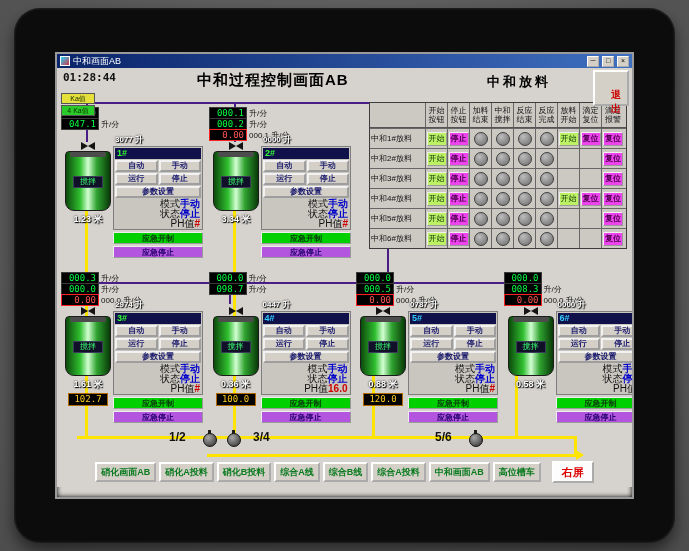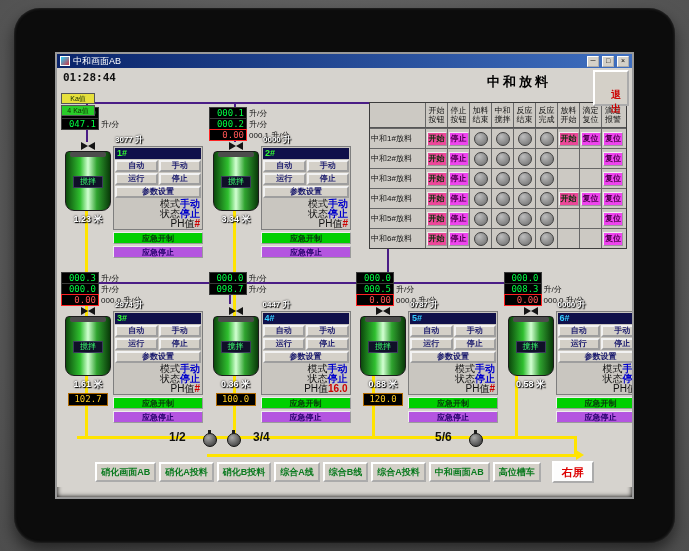--- a/index.html
+++ b/index.html
@@ -91,21 +91,21 @@
   .table-wrap{position:absolute;right:5px;top:34px;width:256px;background:#ccc9c3;border:1px solid #3c3c3c;z-index:2;box-sizing:content-box;margin-left:8px;}
   .nt-header{display:flex;border-bottom:1px solid #555;}
   .corner{width:56px;box-sizing:border-box;border-right:1px solid #666;}
   .hcell{width:22px;box-sizing:border-box;border-right:1px solid #666;font-size:8px;line-height:9px;text-align:center;word-break:break-all;padding:3px 2px;color:#111;}
   .hcell:last-child{border-right:none;}
   .nt-row{display:flex;border-top:1px solid #666;height:19px;align-items:center;}
   .nt-label{width:56px;box-sizing:border-box;border-right:1px solid #666;font-size:8px;padding-left:1px;color:#111;height:100%;display:flex;align-items:center;}
   .cell{width:22px;box-sizing:border-box;border-right:1px solid #666;height:100%;display:flex;align-items:center;justify-content:center;}
   .cell:last-child{border-right:none;}
   .cbtn{width:20px;height:14px;font-size:8px;line-height:10px;text-align:center;border:1px outset #eee;padding:0;background:#d4d0c8;color:#222;}
-  .cbtn.green{background:#ec4899;color:#04320a;font-weight:bold;}
+  .cbtn.green{background:#bef264;color:#04320a;font-weight:normal;}
   .cbtn.magenta{background:#ee44ee;color:#4d004d;font-weight:bold;}
   .ind{width:12px;height:12px;border-radius:50%;background:radial-gradient(circle at 35% 30%,#bdbdbd,#6a6a6a);border:1px solid #3f3f3f;}
 
   
   .pump-zone{position:absolute;left:0;top:358px;width:100%;height:30px;z-index:2;}
   .pump-label{position:absolute;font-size:12px;font-weight:bold;color:#111;}
   #pump-labels .pump-label:nth-child(1){left:112px;top:4px;}
   #pump-labels .pump-label:nth-child(2){left:196px;top:4px;}
   #pump-labels .pump-label:nth-child(3){left:378px;top:4px;}
   .pump{position:absolute;width:12px;height:12px;border-radius:50%;background:radial-gradient(circle at 35% 30%,#a8a8a8,#2c2c2c);border:1px solid #101010;}
@@ -151,20 +151,21 @@
           <div class="py" id="py-b3"></div>
           <div class="py" id="py-b4"></div>
           <div class="py" id="py-h1"></div>
           <div class="py" id="py-h2"></div>
           <div class="py" id="py-vr"></div>
           <div id="py-ar"></div>
         </div>
 
         <div class="hmi-header">
           <div class="time">01:28:44</div>
+          <div class="main-title">中和过程控制画面AB</div>
           <div class="right-title">中和放料</div>
           <button class="exit-btn">退出</button>
         </div>
         <div class="ka">
           <div class="ka1">Ka值</div>
           <div class="ka2">4 Ka值</div>
         </div>
 
         <div class="top-section" id="top-tanks">
   <div class="tank-group">

